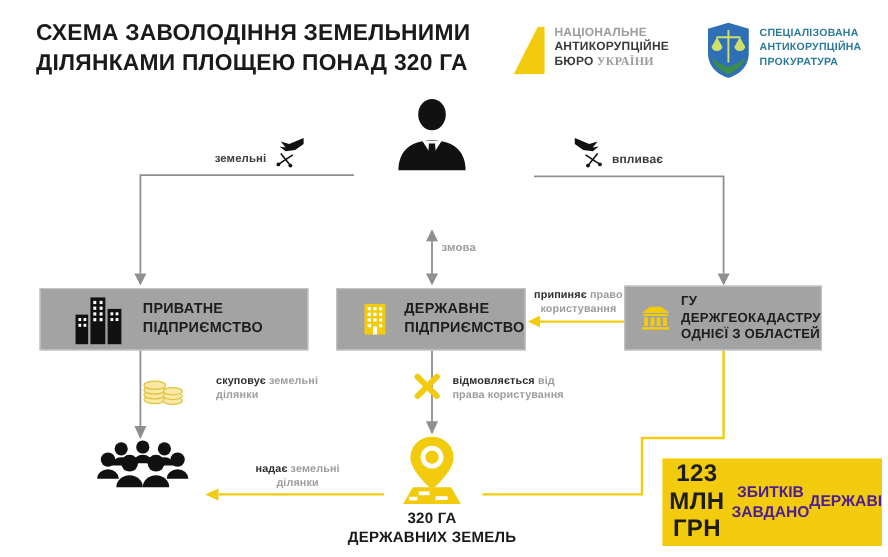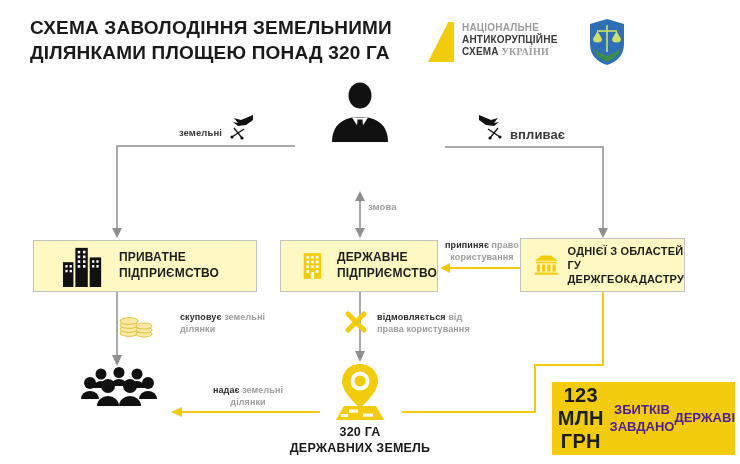--- a/index.html
+++ b/index.html
@@ -11,37 +11,37 @@
   .nabu{left:428px;top:22px;display:flex;gap:8px;align-items:flex-start;}
   .nabu-mark{width:26px;height:40px;background:#f2cb0d;clip-path:polygon(78% 0,100% 0,100% 100%,0 100%);}
   .nabu-text{font-size:10px;line-height:1.22;letter-spacing:.2px;}
   .nabu-l1{color:#9d9d9c;font-weight:600;}
   .nabu-l2{color:#3a3a39;font-weight:800;}
   .nabu-l3b{color:#3a3a39;font-weight:800;}
   .nabu-l3l{color:#9d9d9c;font-weight:600;font-family:Liberation Serif, serif;}
   .sap{left:588px;top:18px;display:flex;gap:7px;align-items:flex-start;}
   .sap-text{font-size:8.8px;line-height:1.35;font-weight:800;color:#2b7a99;letter-spacing:.2px;padding-top:4px;}
   
-  .node-box{background:#fef9c3;border:1.5px solid #c2c2c2;display:flex;align-items:center;box-sizing:border-box;}
+  .node-box{background:#a3a3a3;border:1.5px solid #c2c2c2;display:flex;align-items:center;box-sizing:border-box;}
   .box-private{left:33px;top:240px;width:224px;height:52px;padding-left:26px;gap:13px;}
   .box-state{left:280px;top:240px;width:158px;height:52px;padding-left:18px;gap:11px;}
   .box-cadastre{left:520px;top:238px;width:165px;height:54px;padding-left:13px;gap:9px;}
   .box-label{font-size:12px;font-weight:800;line-height:1.3;letter-spacing:.2px;color:#1d1d1b;}
   .box-label.small{font-size:11px;}
   
   .big-label{font-size:12.5px;font-weight:800;line-height:1.3;text-align:center;letter-spacing:.2px;color:#1a1a1a;}
   .organizer-label{left:270px;top:147px;width:180px;font-size:13.5px;}
   .persons-label{left:38px;top:418px;width:160px;}
   .land-label{left:280px;top:424px;width:160px;}
   
   .edge-label{font-size:9px;line-height:1.3;letter-spacing:.1px;}
   .edge-bold{font-weight:800;color:#2e2e2d;}
   .edge-light{font-weight:600;color:#9d9d9c;}
   .lbl-controls{left:138px;top:127px;width:84px;text-align:right;font-size:9.5px;font-weight:800;color:#3a3a39;}
-  .lbl-influences{left:510px;top:127px;font-size:13px;font-weight:800;color:#3a3a39;}
+  .lbl-influences{left:510px;top:127px;font-size:10px;font-weight:800;color:#3a3a39;}
   .lbl-conspiracy{left:368px;top:201px;font-size:9.5px;font-weight:600;color:#9d9d9c;}
   .lbl-terminates{left:438px;top:240px;width:88px;text-align:center;}
   .lbl-buys{left:180px;top:312px;}
   .lbl-waives{left:377px;top:312px;}
   .lbl-grants{left:198px;top:385px;width:100px;text-align:center;}
   
   .damages{left:552px;top:382px;width:183px;height:73px;background:#f2cb0d;
            display:flex;flex-direction:row;justify-content:center;align-items:center;text-align:center;}
   .damages-l1{font-size:20px;font-weight:800;letter-spacing:.3px;color:#1d1d1b;line-height:1.15;}
   .damages-l2{font-size:13px;font-weight:800;color:#4c1d95;line-height:1.25;}
@@ -81,35 +81,40 @@
   <div class="abs title">
     <div>СХЕМА ЗАВОЛОДІННЯ ЗЕМЕЛЬНИМИ</div>
     <div>ДІЛЯНКАМИ ПЛОЩЕЮ ПОНАД 320 ГА</div>
   </div>
 
   <div class="abs nabu">
     <div class="nabu-mark"></div>
     <div class="nabu-text">
       <div class="nabu-l1">НАЦІОНАЛЬНЕ</div>
       <div class="nabu-l2">АНТИКОРУПЦІЙНЕ</div>
-      <div><span class="nabu-l3b">СХЕМА</span><span class="nabu-l3l"> УКРАЇНИ</span></div>
+      <div><span class="nabu-l3b">БЮРО</span><span class="nabu-l3l"> УКРАЇНИ</span></div>
     </div>
   </div>
 
   <div class="abs sap">
     <svg width="38" height="48" viewBox="0 0 38 48">
       <path d="M19,1 L36,6 V26 C36,38 28,44 19,47 C10,44 2,38 2,26 V6 Z" fill="#2f6fb5"></path>
       <path d="M19,44 C13,41 7,37 5,30 L10,34 L19,38 L28,34 L33,30 C31,37 25,41 19,44 Z" fill="#3c8c4a"></path>
       <g stroke="#cfe06a" stroke-width="1.6" fill="none">
         <line x1="19" y1="7" x2="19" y2="34"></line>
         <line x1="9" y1="13" x2="29" y2="13"></line>
         <path d="M5,21 a4.5,3.5 0 0 0 9,0 L9.5,13 Z" fill="#cfe06a" stroke="none"></path>
         <path d="M24,21 a4.5,3.5 0 0 0 9,0 L28.5,13 Z" fill="#cfe06a" stroke="none"></path>
       </g>
     </svg>
+    <div class="sap-text">
+      <div>СПЕЦІАЛІЗОВАНА</div>
+      <div>АНТИКОРУПЦІЙНА</div>
+      <div>ПРОКУРАТУРА</div>
+    </div>
   </div>
 
   <svg class="abs" style="left:328px;top:82px" width="64" height="60" viewBox="0 0 64 60">
     <ellipse cx="32" cy="13.5" rx="11.5" ry="13" fill="#111"></ellipse>
     <path d="M4,60 C4,43 15,35 32,35 C49,35 60,43 60,60 Z" fill="#111"></path>
     <polygon points="24,35.5 40,35.5 32,48" fill="#fff"></polygon>
     <polygon points="29.5,37.5 34.5,37.5 35.5,49 32,56 28.5,49" fill="#111"></polygon>
   </svg>
 
   <svg class="abs" style="left:226px;top:114px" width="28" height="26" viewBox="0 0 28 26">
@@ -196,22 +201,22 @@
       <rect x="4" y="14" width="44" height="3.5" fill="#f2cb0d"></rect>
       <g fill="#f2cb0d">
         <rect x="6" y="20" width="7" height="15"></rect>
         <rect x="17" y="20" width="7" height="15"></rect>
         <rect x="28" y="20" width="7" height="15"></rect>
         <rect x="39" y="20" width="7" height="15"></rect>
       </g>
       <rect x="2" y="37" width="48" height="4.5" fill="#f2cb0d"></rect>
     </svg>
     <div class="box-label small">
+      <div>ГУ ДЕРЖГЕОКАДАСТРУ</div>
       <div>ОДНІЄЇ З ОБЛАСТЕЙ</div>
-      <div>ГУ ДЕРЖГЕОКАДАСТРУ</div>
     </div>
   </div>
 
   <div class="abs edge-label lbl-terminates">
     <div><span class="edge-bold">припиняє</span><span class="edge-light"> право</span></div>
     <div class="edge-light">користування</div>
   </div>
 
   <svg class="abs" style="left:118px;top:310px" width="36" height="28" viewBox="0 0 36 28">
     <g fill="#fae9a4" stroke="#dfc23f" stroke-width="1">

